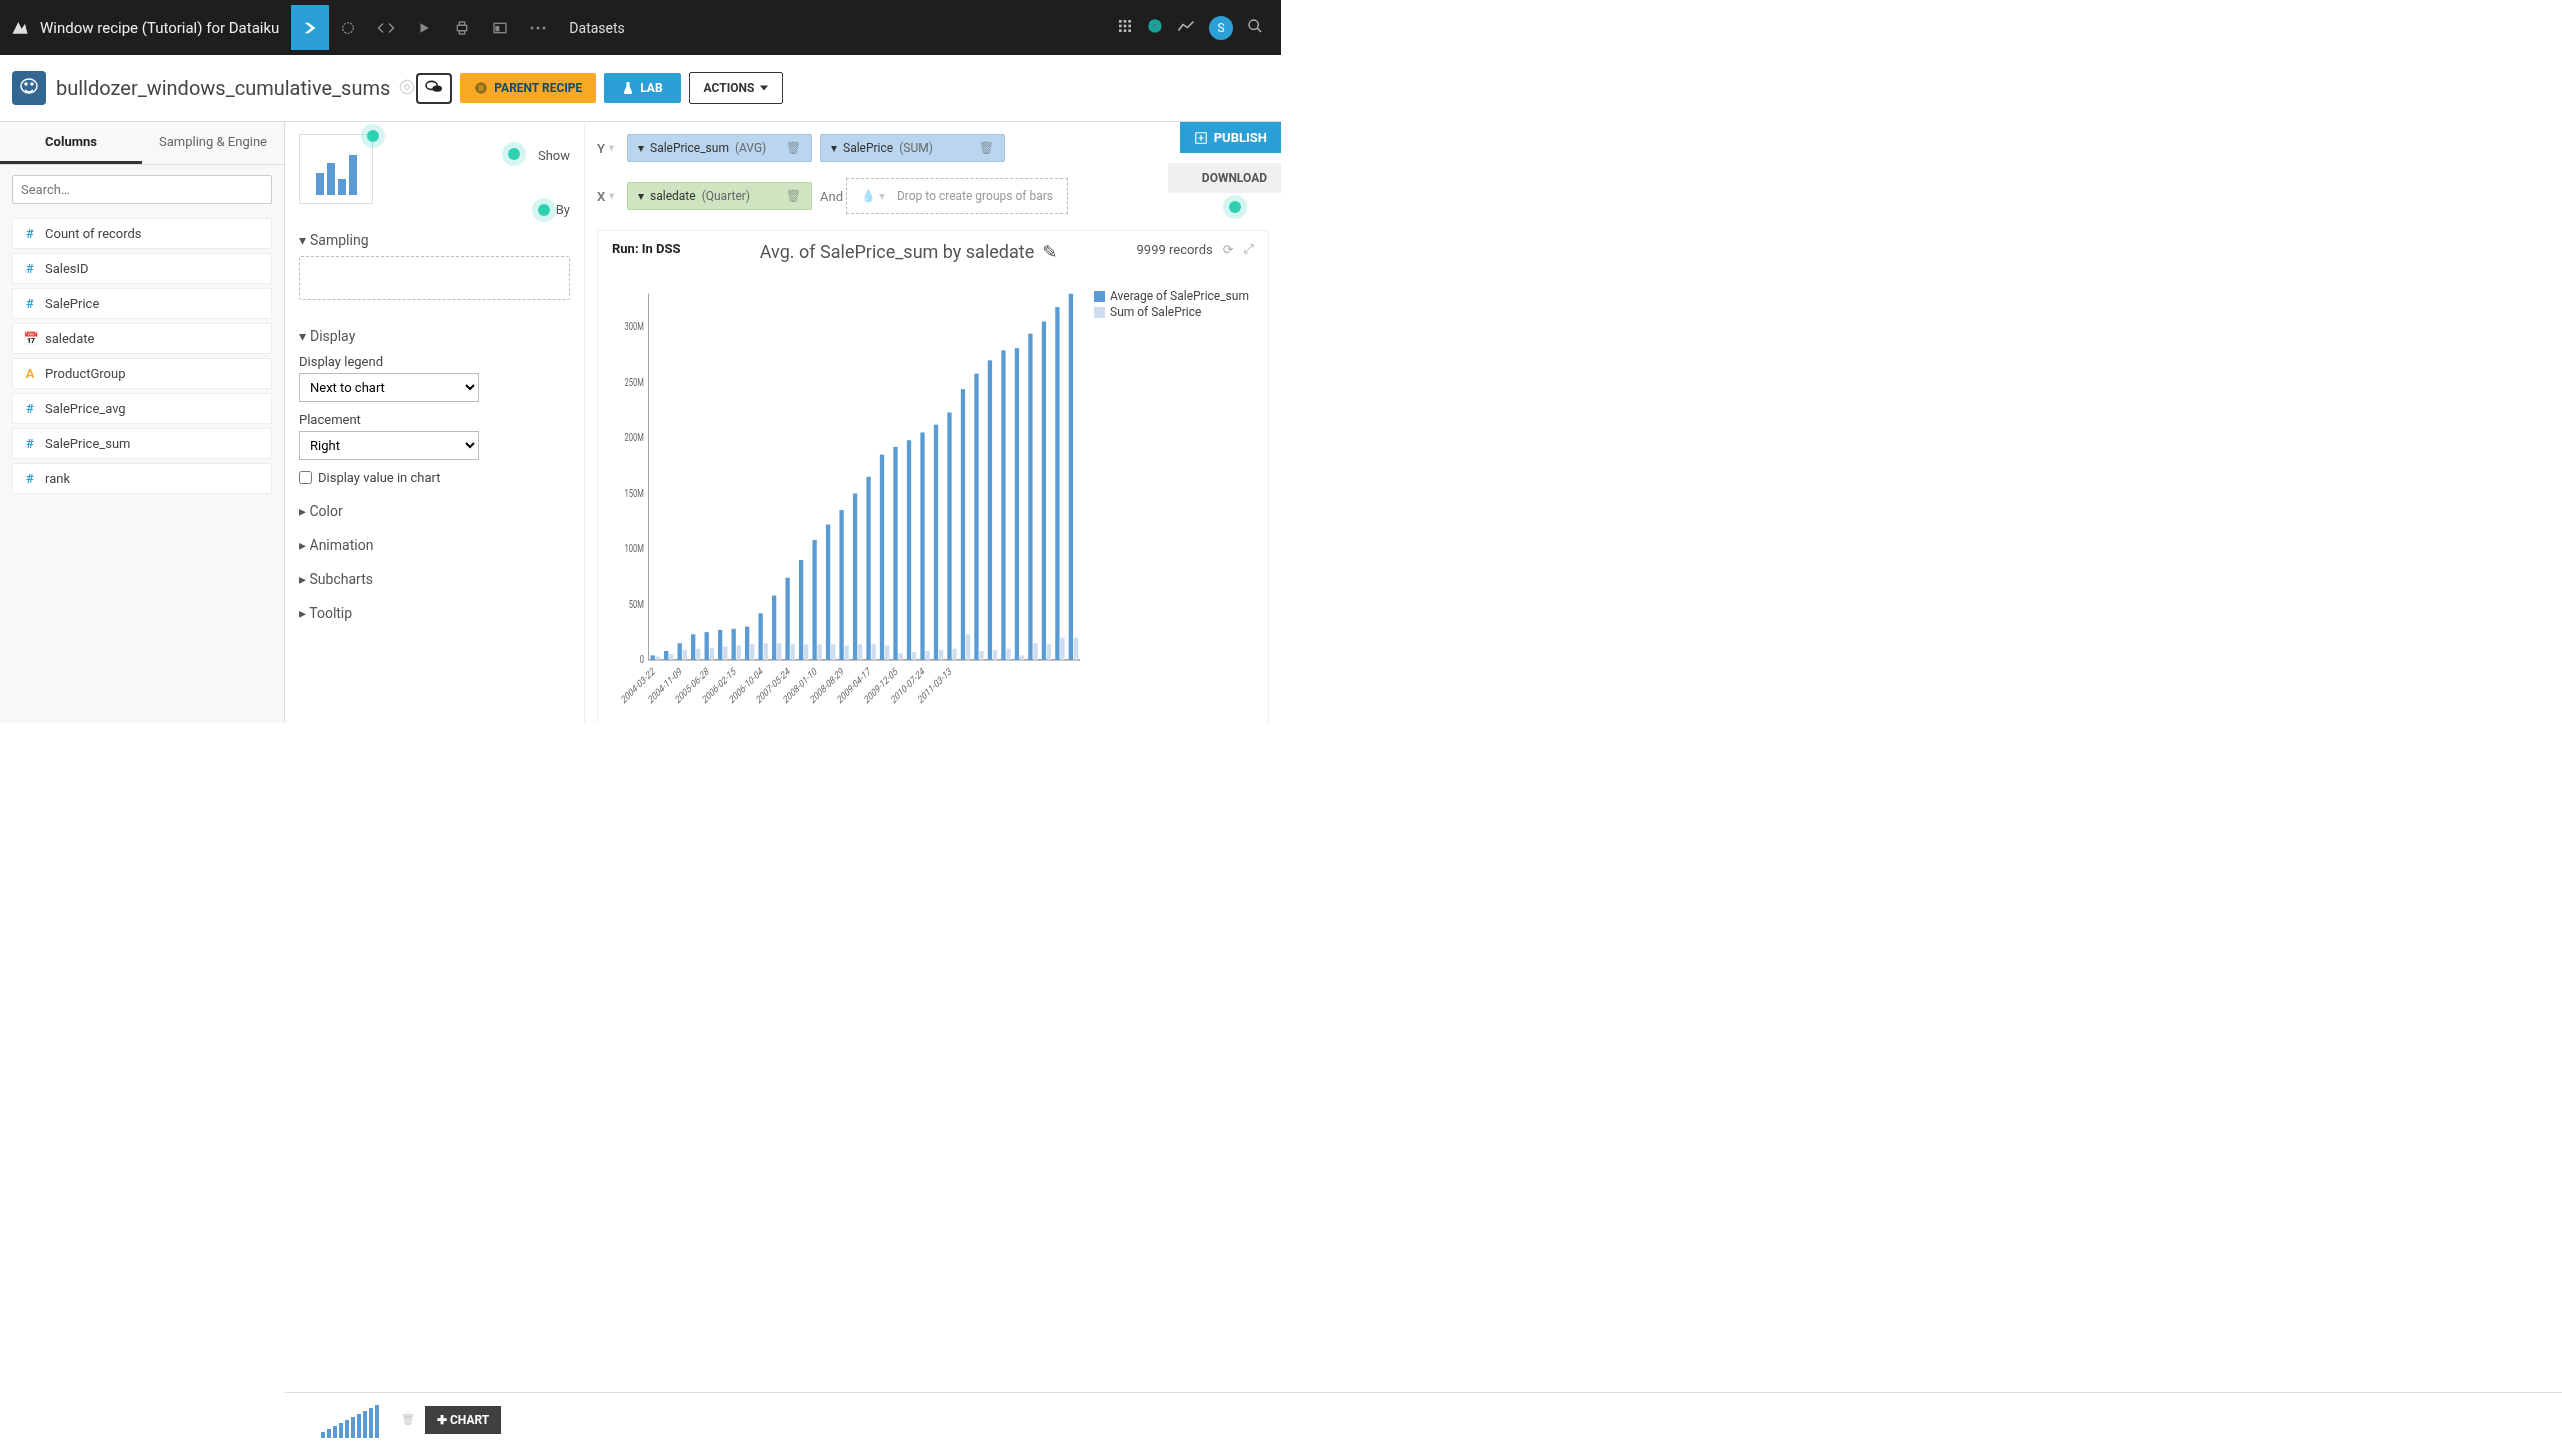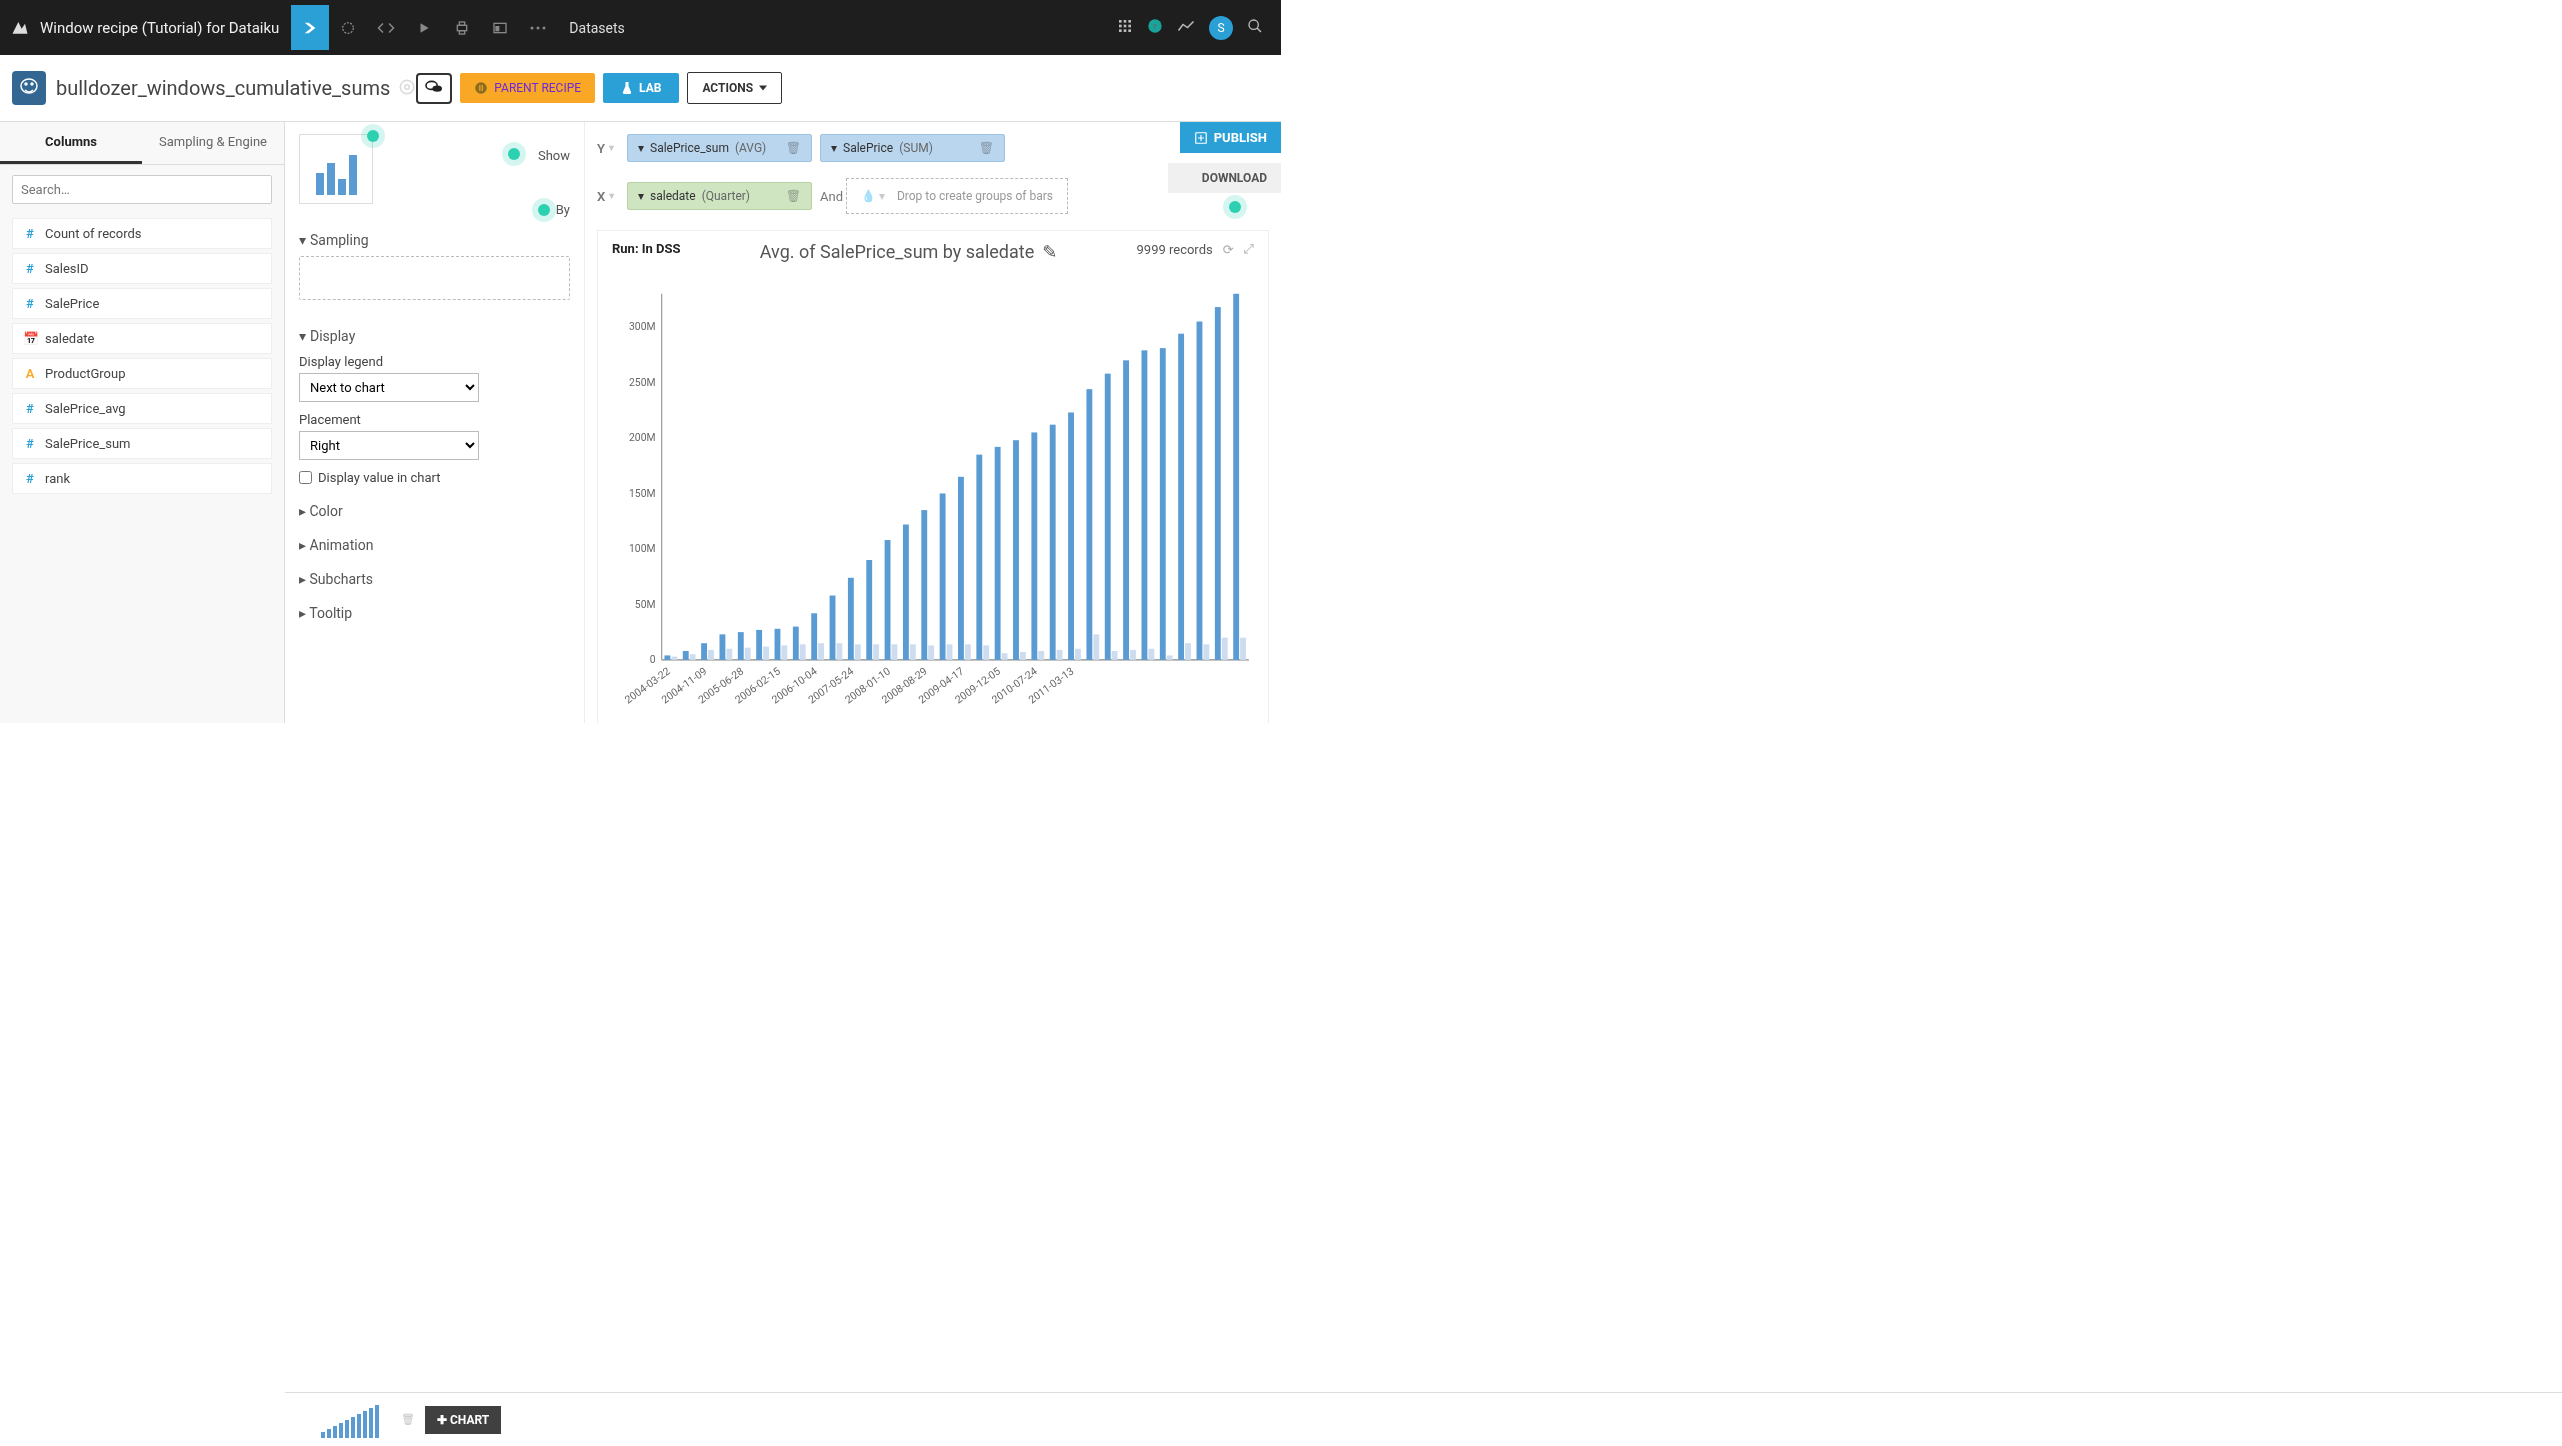--- a/index.html
+++ b/index.html
@@ -15,21 +15,21 @@
 .topbar .right-icons .ico{color:#999;cursor:pointer;font-size:16px;}
 .topbar .avatar{width:24px;height:24px;border-radius:50%;background:#2aa0d6;color:#fff;display:flex;align-items:center;justify-content:center;font-size:12px;}
 
 .subbar{height:67px;border-bottom:1px solid #ddd;display:flex;align-items:center;padding:0 12px;background:#fff;}
 .subbar .dbicon{width:34px;height:34px;border-radius:4px;background:#336791;color:#fff;display:flex;align-items:center;justify-content:center;margin-right:10px;}
 .subbar .bname{font-size:20px;color:#444;margin-right:8px;}
 .subbar .nav{display:flex;margin-left:auto;margin-right:auto;}
 .subbar .navitem{padding:0 18px;height:55px;display:flex;align-items:center;color:#666;font-size:14px;cursor:pointer;}
 .subbar .navitem.active{color:#222;font-weight:600;border-bottom:3px solid #333;}
 .subbar .rbtns{display:flex;align-items:center;gap:8px;}
-.subbar .parent{background:#f9a825;color:#6d28d9;padding:8px 14px;font-weight:400;font-size:12px;border-radius:2px;display:flex;align-items:center;gap:6px;cursor:pointer;}
+.subbar .parent{background:#f9a825;color:#0c4a6e;padding:8px 14px;font-weight:700;font-size:12px;border-radius:2px;display:flex;align-items:center;gap:6px;cursor:pointer;}
 .subbar .lab{background:#2aa0d6;color:#fff;padding:8px 18px;font-weight:700;font-size:12px;border-radius:2px;display:flex;align-items:center;gap:6px;cursor:pointer;}
 .subbar .actions{background:#fff;border:1px solid #333;padding:8px 14px;font-weight:700;font-size:12px;border-radius:2px;display:flex;align-items:center;gap:6px;cursor:pointer;}
 .subbar .chat{border:2px solid #333;padding:4px 6px;border-radius:4px;cursor:pointer;}
 
 .main{display:flex;height:calc(100% - 100px);}
 .sidebar{width:285px;border-right:1px solid #ddd;background:#f8f8f8;display:flex;flex-direction:column;}
 .sidebar .tabs{display:flex;border-bottom:1px solid #ddd;}
 .sidebar .tab{flex:1;text-align:center;padding:12px 0;font-size:13px;color:#666;cursor:pointer;}
 .sidebar .tab.active{color:#222;font-weight:700;border-bottom:3px solid #333;}
 .sidebar .search{margin:10px 12px;}
@@ -423,20 +423,30 @@
               <text x="234.046875" y="362" text-anchor="end" transform="rotate(-35 234.046875 362)">2007-05-24</text>
               <text x="269.484375" y="362" text-anchor="end" transform="rotate(-35 269.484375 362)">2008-01-10</text>
               <text x="304.921875" y="362" text-anchor="end" transform="rotate(-35 304.921875 362)">2008-08-29</text>
               <text x="340.359375" y="362" text-anchor="end" transform="rotate(-35 340.359375 362)">2009-04-17</text>
               <text x="375.796875" y="362" text-anchor="end" transform="rotate(-35 375.796875 362)">2009-12-05</text>
               <text x="411.234375" y="362" text-anchor="end" transform="rotate(-35 411.234375 362)">2010-07-24</text>
               <text x="446.671875" y="362" text-anchor="end" transform="rotate(-35 446.671875 362)">2011-03-13</text>
               <text x="331.5" y="424" text-anchor="middle" font-size="13" fill="#444">saledate</text>
             </svg>
         </div>
+        <div class="legend" id="legend">
+            <div class="li">
+              <span class="sw" style="background:#5a9bd4"></span>
+              <span>Average of SalePrice_sum</span>
+            </div>
+            <div class="li">
+              <span class="sw" style="background:#cdddef"></span>
+              <span>Sum of SalePrice</span>
+            </div>
+          </div>
       </div>
     </div>
   </div>
 </div>
 
 <div class="bottombar">
   <div style="width:10px"></div>
   <div class="mini" id="mini">
       <div class="mb" style="height: 6px;"></div>
       <div class="mb" style="height: 9px;"></div>

